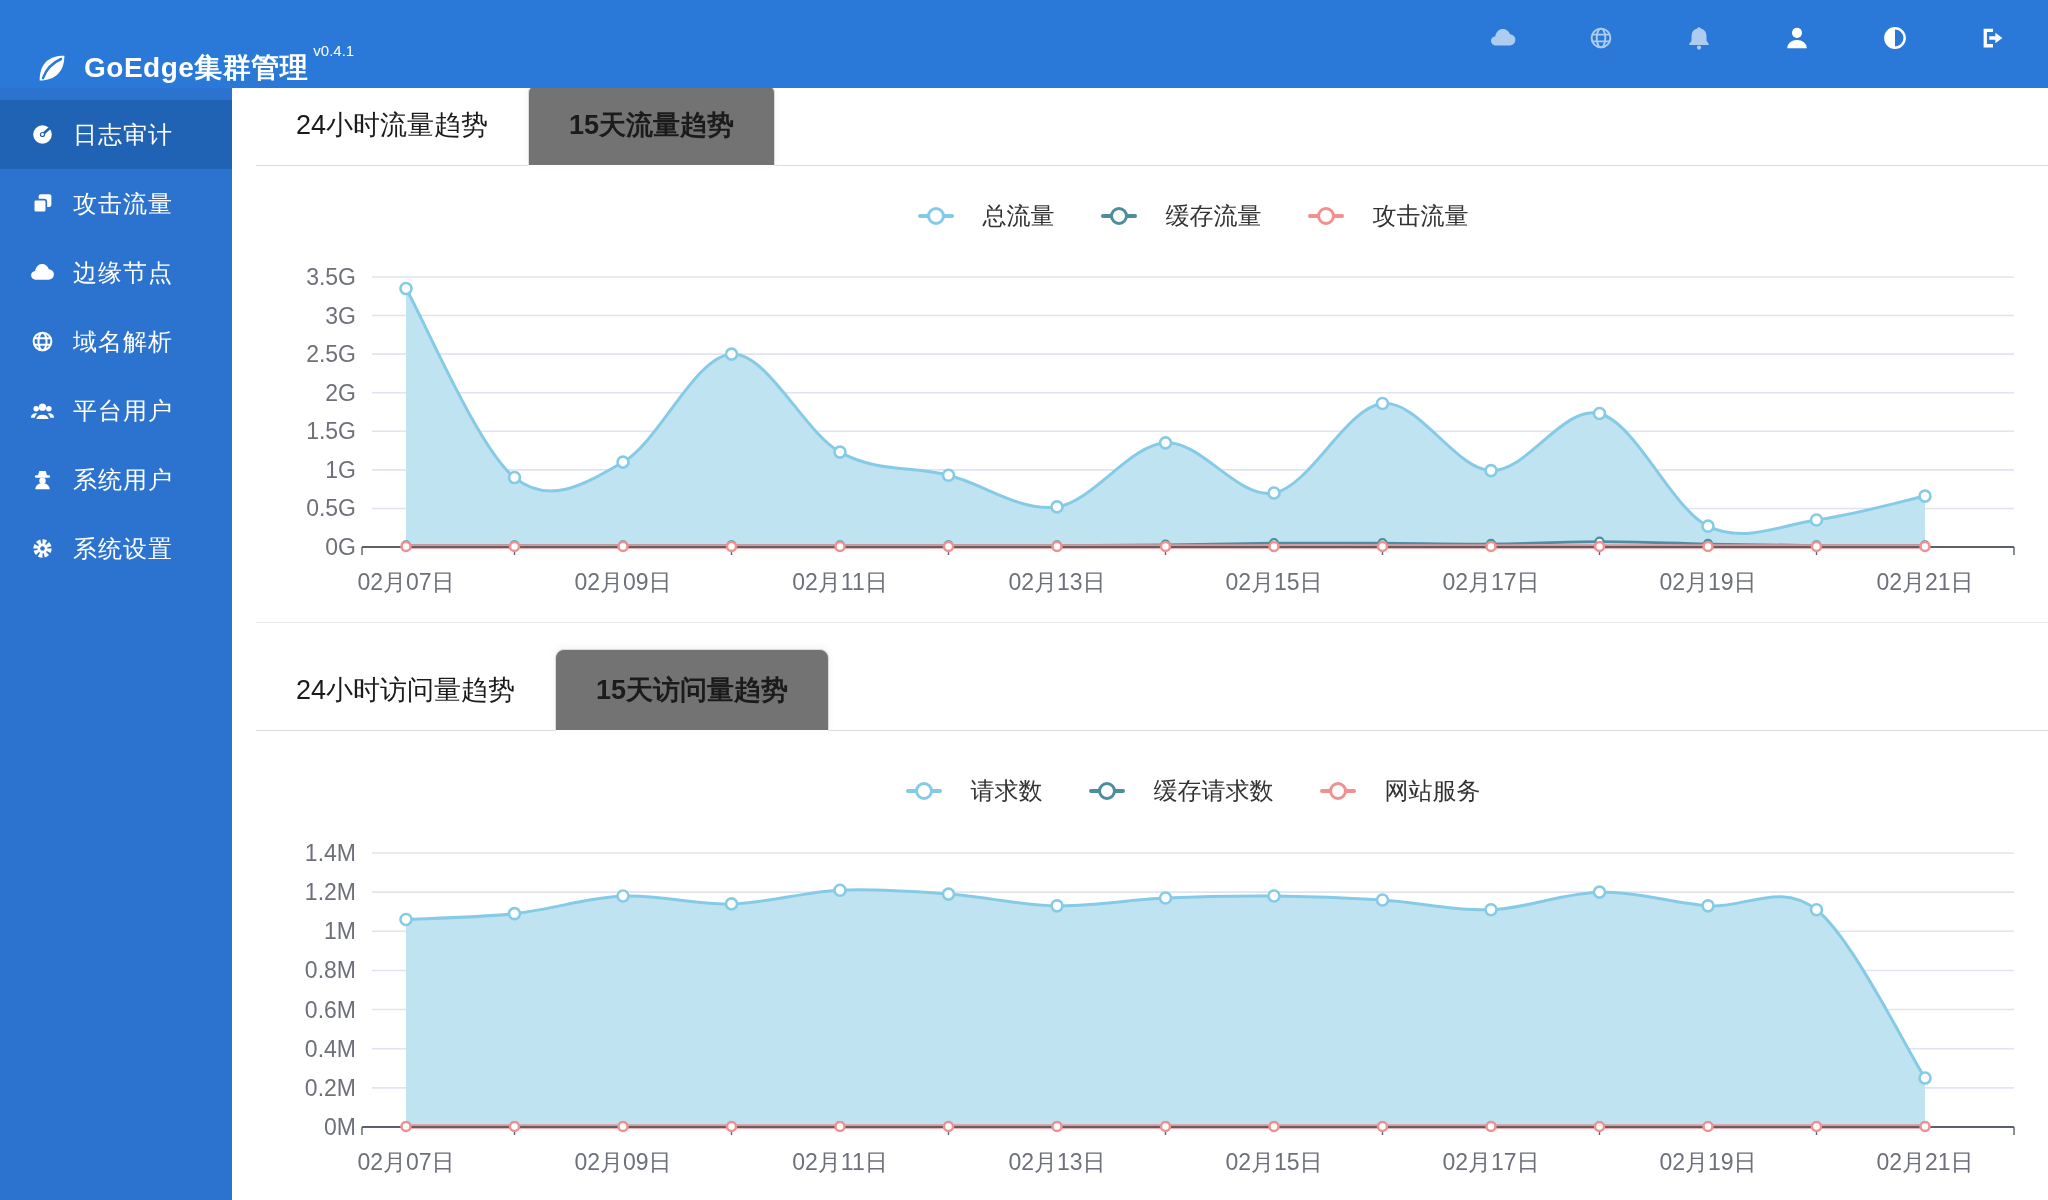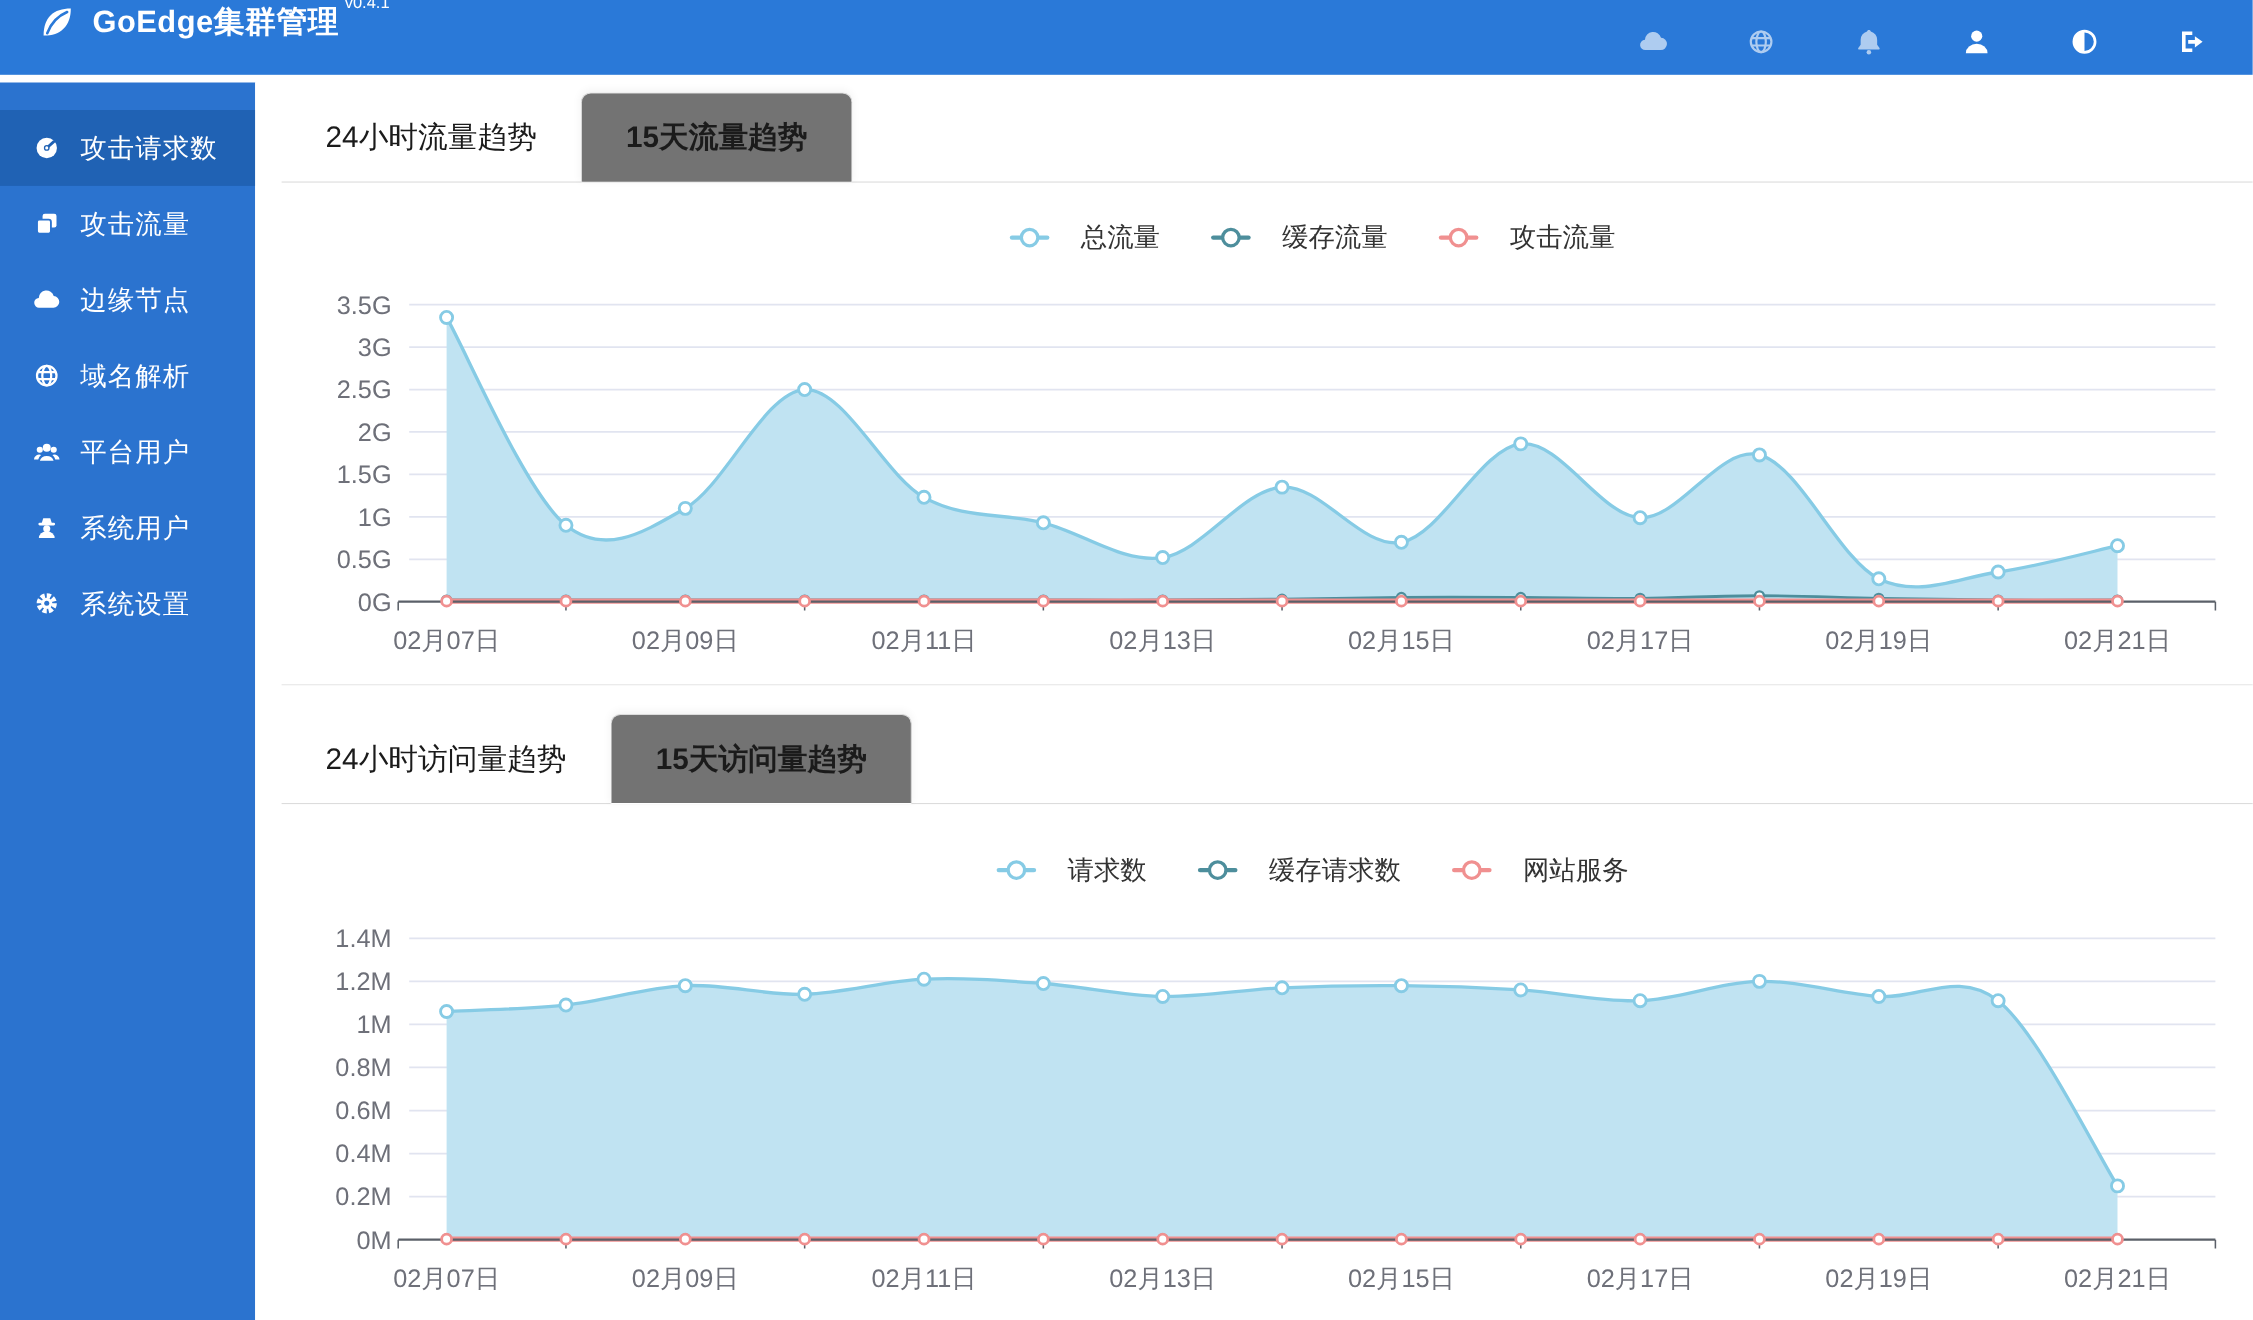--- a/index.html
+++ b/index.html
@@ -1,22 +1,22 @@
 <!DOCTYPE html>
 <html><head>
 <meta charset="utf-8">
 <style>
   * { margin:0; padding:0; box-sizing:border-box; }
   html,body { width:2048px; height:1200px; background:#fff;
     font-family:"Liberation Sans","DejaVu Sans",sans-serif; overflow:hidden; }
   #app { position:relative; width:2048px; height:1200px; }
 
   
-  .header { position:absolute; left:0; top:0; width:2048px; height:68px;
-    background:#2A79D8; display:flex; align-items:flex-start; z-index:5; }
+  .header { position:absolute; left:0; top:0; width:2048px; height:88px;
+    background:#2A79D8; display:flex; align-items:flex-end; z-index:5; }
   .logo-wrap { display:flex; align-items:flex-start; margin-left:34px; }
   .logo-icon { width:36px; height:36px; margin-top:2px; }
   .app-title { color:#fff; font-size:28px; font-weight:600; margin-left:14px; line-height:40px; letter-spacing:.5px; }
   .app-version { color:#fff; font-size:15px; font-weight:400; vertical-align:top; position:relative; top:-6px; margin-left:5px; }
   .header-icons { position:absolute; right:38px; top:0; height:75px; display:flex; align-items:center; gap:64px; }
   .hicon { width:34px; height:34px; display:flex; align-items:center; justify-content:center; cursor:pointer; }
   .hicon svg { width:30px; height:30px; }
   .hicon.muted svg { opacity:.62; }
 
   
@@ -111,21 +111,21 @@
   <div class="sidebar">
     <div class="side-spacer"></div>
     <div class="side-item active">
       <span class="sicon">
         <svg viewBox="0 0 32 32">
             <circle cx="16" cy="16" r="11" fill="#fff"></circle>
             <path d="M16 16 23.6 9.2" stroke="#2062B4" stroke-width="3" stroke-linecap="round" fill="none"></path>
             <circle cx="16" cy="16" r="2.4" fill="#fff" stroke="#2062B4" stroke-width="1.4"></circle>
           </svg>
       </span>
-      <span class="slabel">攻击请求数</span>
+      <span class="slabel">日志审计</span>
     </div>
     <div class="side-item">
       <span class="sicon">
         <svg viewBox="0 0 32 32">
             <rect x="11.5" y="5" width="15" height="15" rx="2.5" fill="#fff"></rect>
             <rect x="5.5" y="11.5" width="15" height="15" rx="2.5" fill="#fff" stroke="#2B73CF" stroke-width="2"></rect>
           </svg>
       </span>
       <span class="slabel">攻击流量</span>
     </div>

